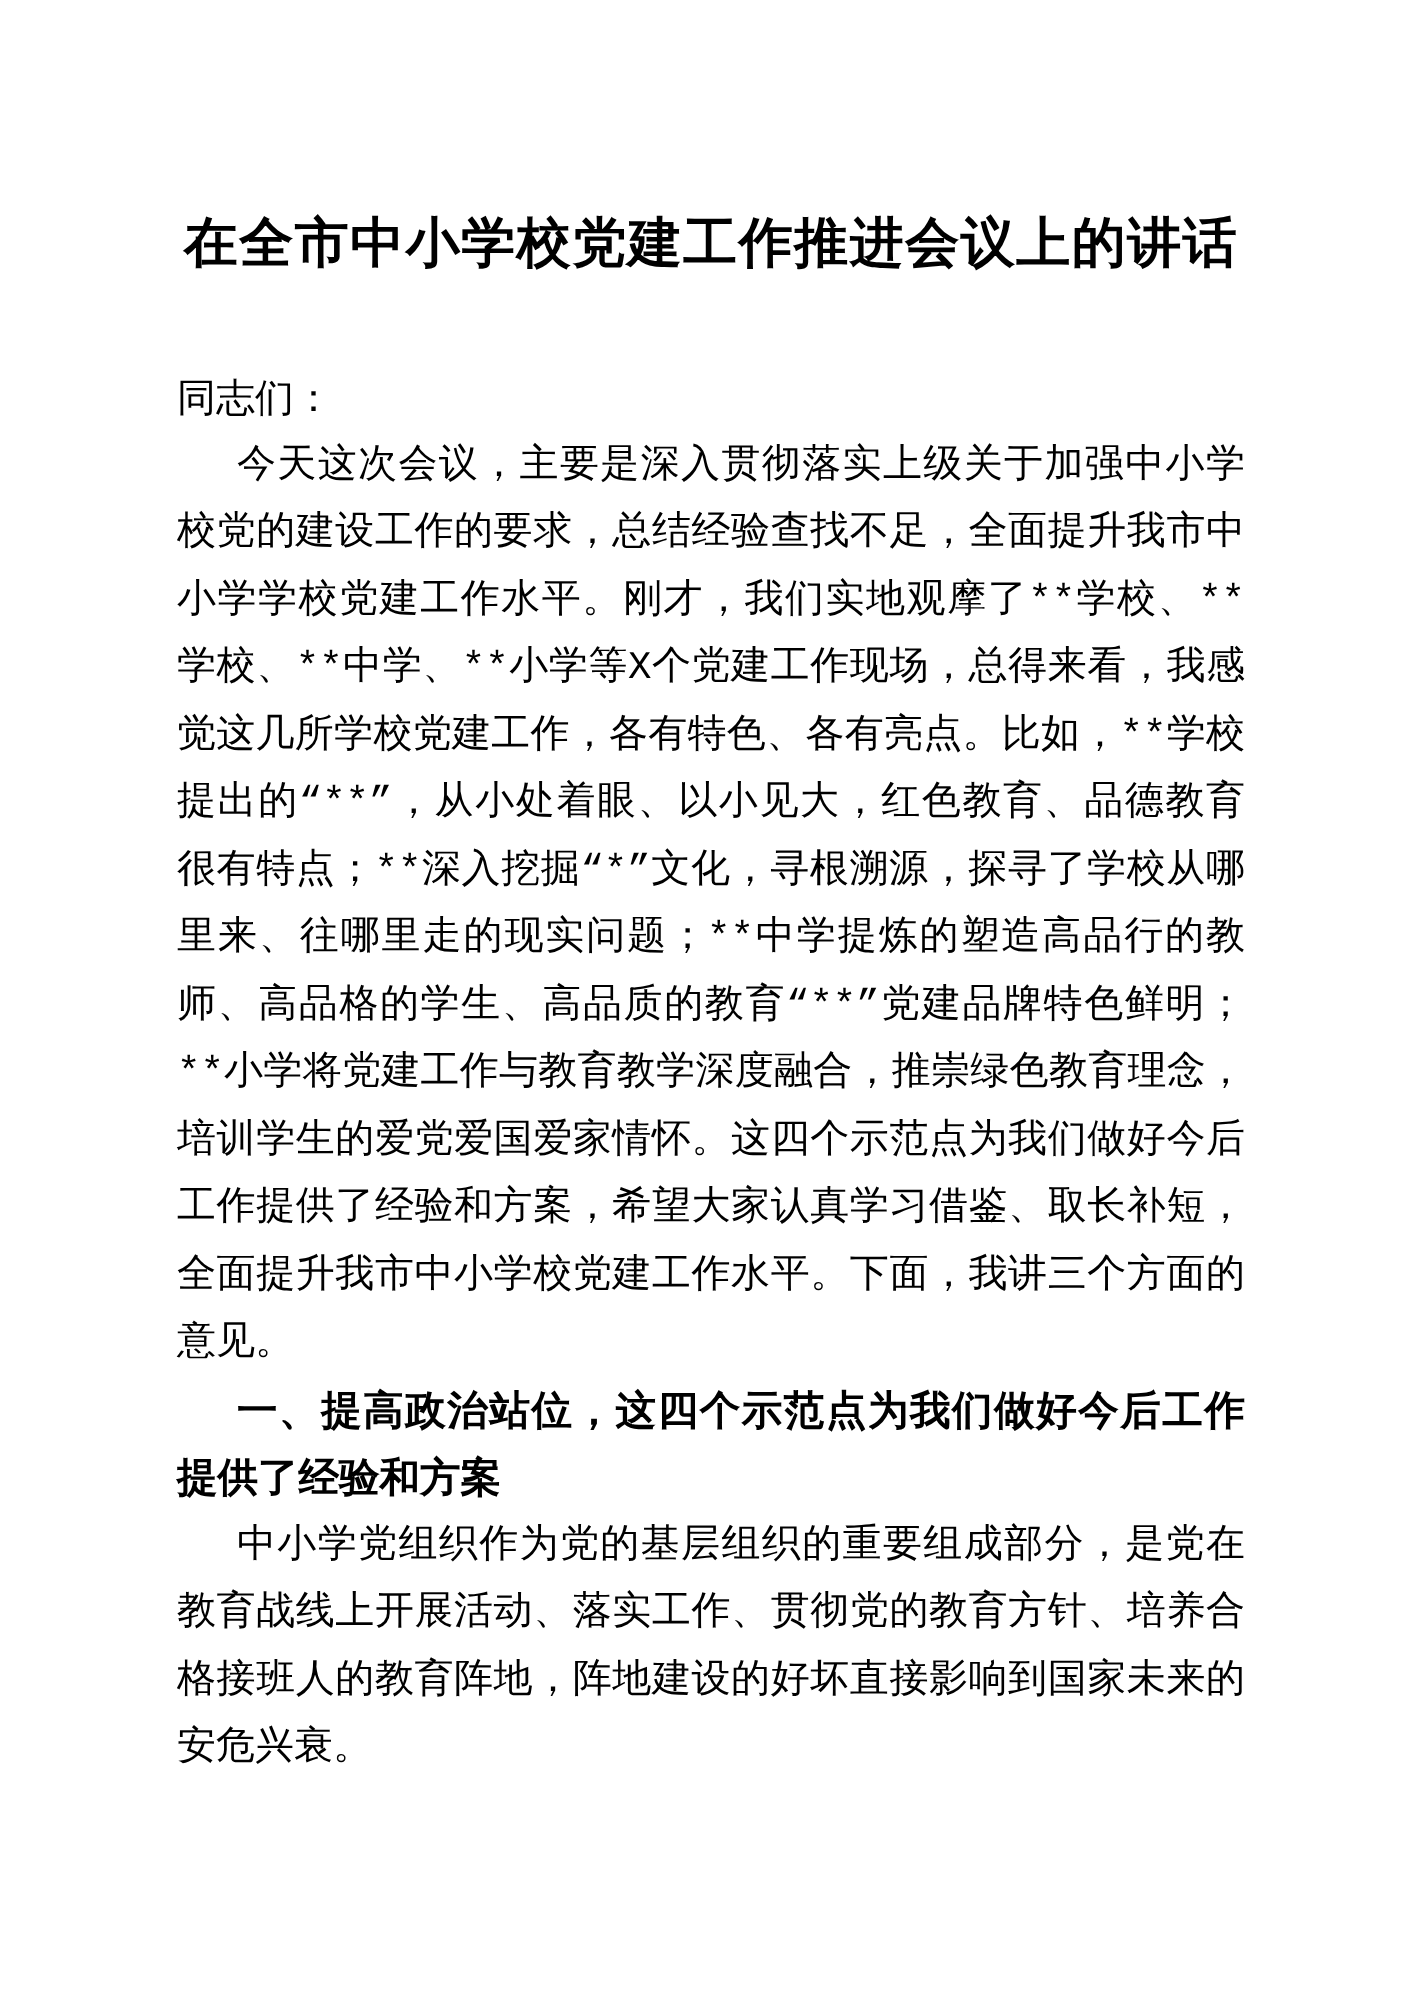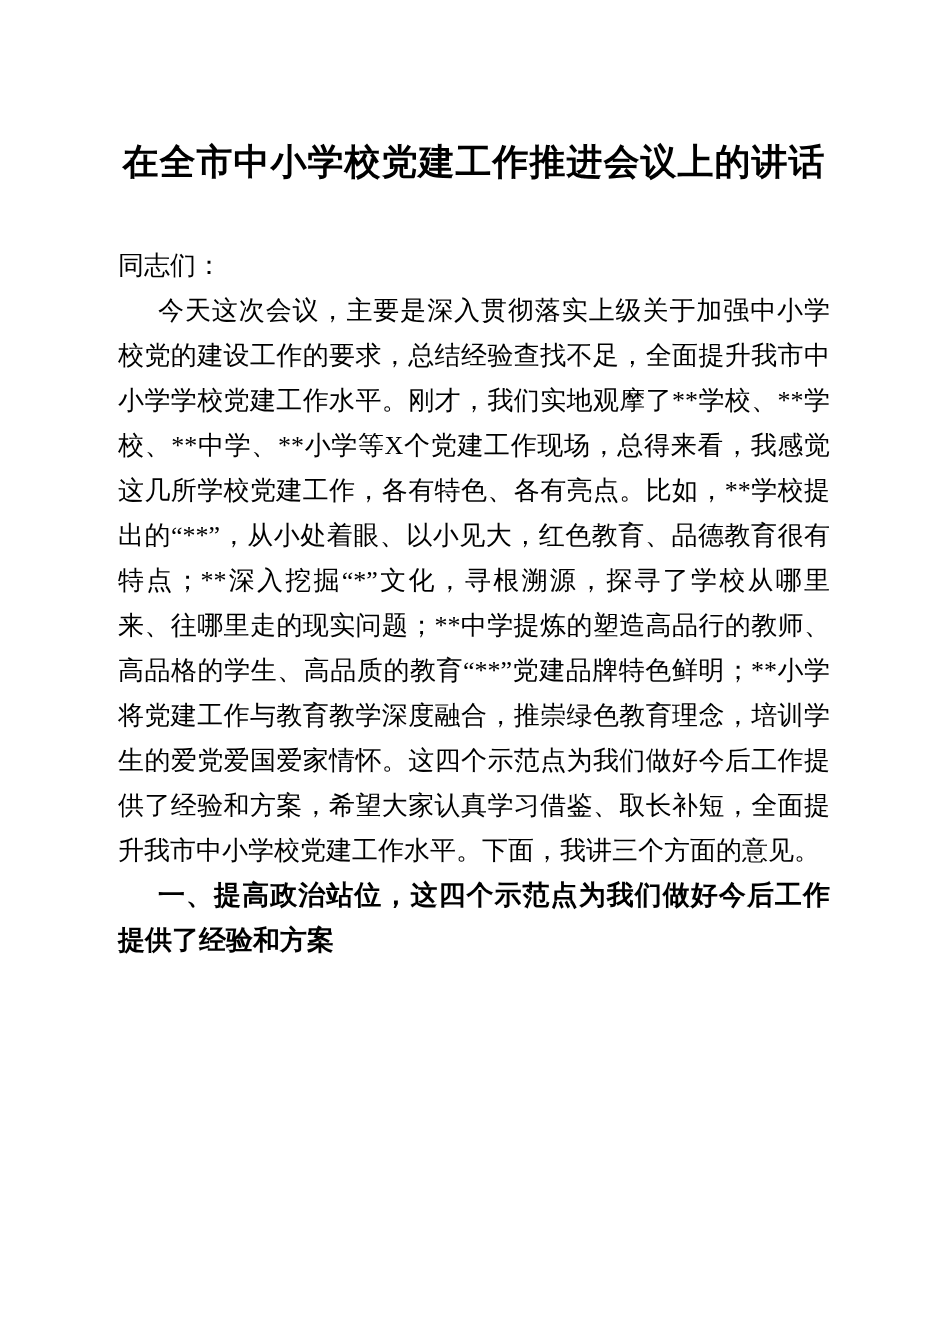--- a/index.html
+++ b/index.html
@@ -35,20 +35,21 @@
     margin-top: 12px;
   }
   .salutation {
     text-align: left;
     text-indent: 0;
   }
   .para {
     text-align: justify;
     text-justify: inter-ideograph;
     text-indent: 40px;
+    font-family: Liberation Mono, monospace;
   }
   .section-heading {
     font-family: "Liberation Sans", "DejaVu Sans", sans-serif;
     font-weight: 700;
     font-size: 27px;
     line-height: 45px;
     text-align: justify;
     text-justify: inter-ideograph;
     text-indent: 40px;
     color: #000000;
@@ -60,14 +61,15 @@
 <div class="page">
   <h1 class="doc-title">在全市中小学校党建工作推进会议上的讲话</h1>
 
   <div class="doc-body">
     <p class="salutation">同志们：</p>
 
     <p class="para">今天这次会议，主要是深入贯彻落实上级关于加强中小学校党的建设工作的要求，总结经验查找不足，全面提升我市中小学学校党建工作水平。刚才，我们实地观摩了**学校、**学校、**中学、**小学等X个党建工作现场，总得来看，我感觉这几所学校党建工作，各有特色、各有亮点。比如，**学校提出的“**”，从小处着眼、以小见大，红色教育、品德教育很有特点；**深入挖掘“*”文化，寻根溯源，探寻了学校从哪里来、往哪里走的现实问题；**中学提炼的塑造高品行的教师、高品格的学生、高品质的教育“**”党建品牌特色鲜明；**小学将党建工作与教育教学深度融合，推崇绿色教育理念，培训学生的爱党爱国爱家情怀。这四个示范点为我们做好今后工作提供了经验和方案，希望大家认真学习借鉴、取长补短，全面提升我市中小学校党建工作水平。下面，我讲三个方面的意见。</p>
 
     <h2 class="section-heading">一、提高政治站位，这四个示范点为我们做好今后工作提供了经验和方案</h2>
 
+    <p class="para">中小学党组织作为党的基层组织的重要组成部分，是党在教育战线上开展活动、落实工作、贯彻党的教育方针、培养合格接班人的教育阵地，阵地建设的好坏直接影响到国家未来的安危兴衰。</p>
   </div>
 </div>
 
 </body></html>

